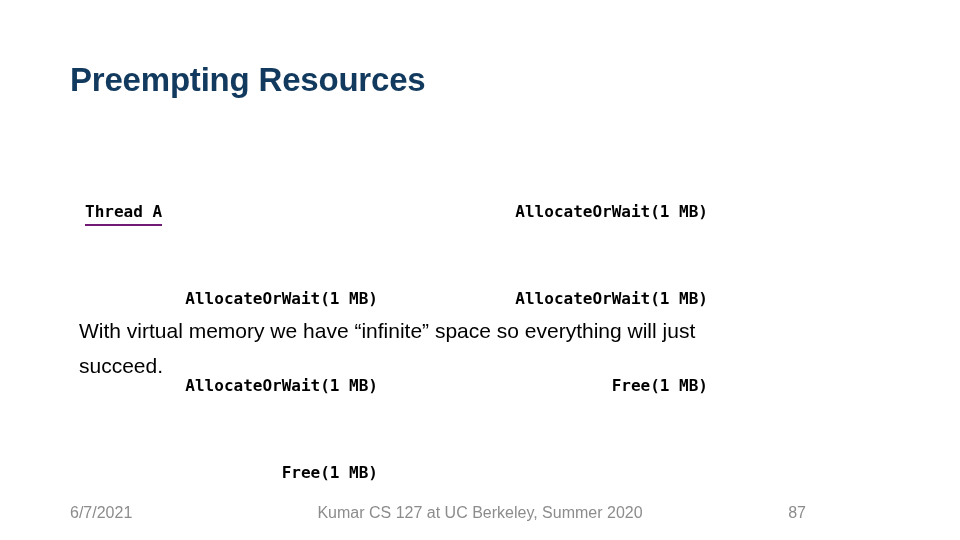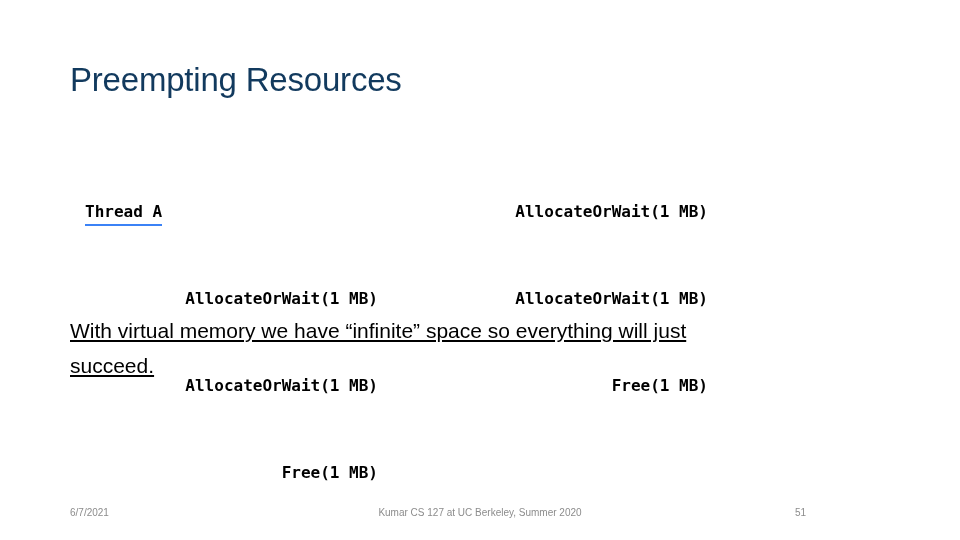--- a/index.html
+++ b/index.html
@@ -20,21 +20,21 @@
     background: #ffffff;
   }
 
   
   .slide-title {
     position: absolute;
     left: 70px;
     top: 60px;
     width: 820px;
     font-size: 33px;
-    font-weight: normal;
+    font-weight: bold;
     color: #123a5e;
     letter-spacing: -0.2px;
     line-height: 40px;
     white-space: nowrap;
   }
 
   
   .code-block {
     position: absolute;
     left: 85px;
@@ -49,53 +49,52 @@
     font-weight: bold;
     color: #000000;
     line-height: 29px;
     white-space: pre;
   }
   .code-col.col-a { width: 293px; }
   .code-col.col-b { width: 330px; }
   .code-line { display: block; white-space: pre; text-align: right; }
   .code-head {
     display: inline-block;
-    border-bottom: 2px solid #3b82f6;
+    border-bottom: 2px solid #701a75;
     padding-bottom: 0px;
     line-height: 24px;
   }
   .code-head-wrap { display: block; line-height: 29px; }
 
   
   .body-para {
     position: absolute;
-    left: 70px;
+    left: 79px;
     font-size: 21px;
     line-height: 35px;
     color: #000000;
     width: 700px;
-    text-decoration: underline;
   }
   .body-para.p1 { top: 313px; }
   .body-para.p2 {
     top: 413px;
     color: #cc2222;
     font-weight: bold;
     width: 690px;
   }
 
   
   .footer {
     position: absolute;
     left: 0;
     top: 506px;
     width: 876px;
     height: 20px;
     color: #8c8c8c;
-    font-size: 10px;
+    font-size: 16px;
     line-height: 14px;
   }
   .footer-date {
     position: absolute;
     left: 70px;
     top: 0;
   }
   .footer-center {
     position: absolute;
     left: 0;
@@ -135,16 +134,16 @@
     </div>
 
   </div>
 
   <div class="body-para p1">With virtual memory we have “infinite” space so everything will just succeed.</div>
 
 
   <div class="footer">
     <span class="footer-date">6/7/2021</span>
     <span class="footer-center">Kumar CS 127 at UC Berkeley, Summer 2020</span>
-    <span class="footer-page">51</span>
+    <span class="footer-page">87</span>
   </div>
 
 </div>
 
 </body></html>

